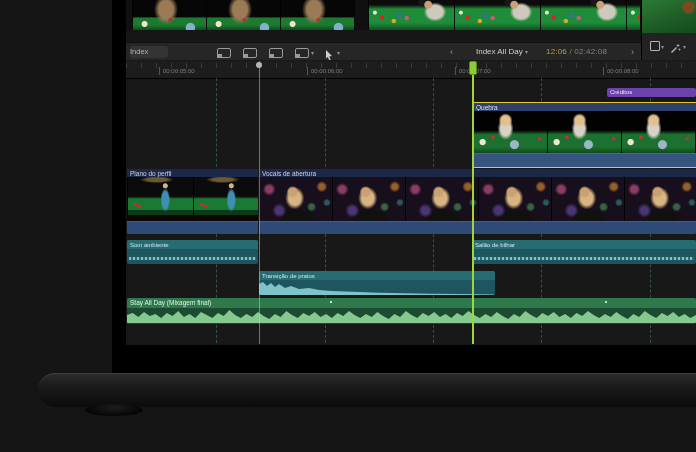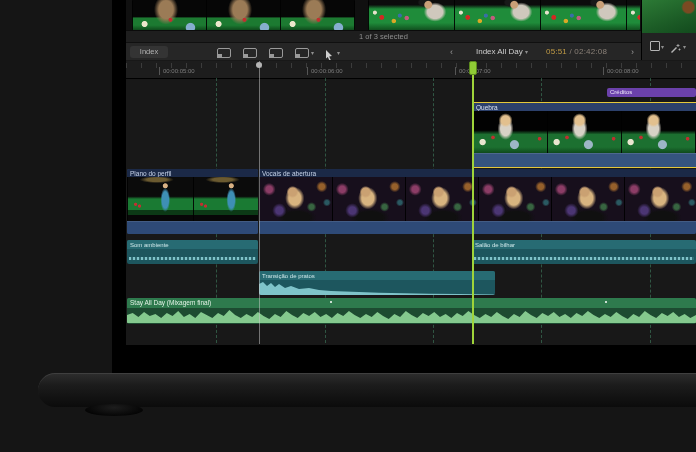--- a/index.html
+++ b/index.html
@@ -42,21 +42,21 @@
       radial-gradient(ellipse 14px 12px at 78% 40%,#cfc8bd 0 55%,rgba(207,200,189,0) 80%),
       linear-gradient(180deg,#0c0c0c 0 16%,#1f8c3a 30% 76%,#11501f 100%);
     background-size:86px 100%;background-repeat:repeat-x;}
 
   .status-bar{position:absolute;left:0;top:30px;width:515px;height:12px;background:#1e1e1e;
       border-top:1px solid #0b0b0b;color:#8f8f8f;font-size:7.5px;line-height:12px;text-align:center;}
 
   .tl-toolbar{position:absolute;left:0;top:42px;width:515px;height:18px;background:#262626;
       border-top:1px solid #101010;}
   .index-btn{position:absolute;left:4px;top:3px;width:38px;height:12px;background:#343434;border-radius:3px;
-      color:#b3b3b3;font-size:7.5px;line-height:12px;text-align:center;}
+      color:#b3b3b3;font-size:7.5px;line-height:12px;}
   .edit-icon{position:absolute;top:5px;width:12px;height:8px;border:1px solid #9a9a9a;border-radius:2px;}
   .edit-icon::after{content:'';position:absolute;left:-1px;bottom:-1px;width:5px;height:4px;background:#9a9a9a;}
   .chev{position:absolute;color:#8f8f8f;font-size:6px;top:6px;}
   .ptr{position:absolute;top:4px;}
   .nav-arrow{position:absolute;top:3px;color:#9a9a9a;font-size:9px;line-height:12px;}
   .proj{position:absolute;left:350px;top:3px;color:#cfcfcf;font-size:8px;line-height:12px;}
   .tc{position:absolute;left:420px;top:3px;font-size:8px;line-height:12px;letter-spacing:.2px;}
   .tc .cur{color:#bf9a45;} .tc .sep,.tc .tot{color:#8a8078;}
 
   
@@ -149,23 +149,20 @@
 
 <div class="stage">
   <div class="screen"></div>
 
   <div class="content">
 
     <div class="browser">
       <div class="strip strip1"></div>
       <div class="strip strip2"></div>
     </div>
-    <div class="status-bar">
-      <span>1 of 3 selected</span>
-    </div>
 
     <div class="tl-toolbar">
       <div class="index-btn">Index</div>
       <div class="edit-icon" style="left:91px"></div>
       <div class="edit-icon" style="left:117px"></div>
       <div class="edit-icon" style="left:143px"></div>
       <div class="edit-icon" style="left:169px"></div>
       <span class="chev" style="left:185px">▾</span>
       <span class="ptr" style="left:199px">
         <svg width="8" height="11" viewBox="0 0 8 11">
@@ -173,21 +170,21 @@
           </svg>
       </span>
       <span class="chev" style="left:211px">▾</span>
 
       <span class="nav-arrow" style="left:324px">‹</span>
       <span class="proj">
         <span>Index All Day</span>
         <span style="font-size:6px;color:#8f8f8f">▾</span>
       </span>
       <span class="tc">
-        <span class="cur">05:51</span>
+        <span class="cur">12:06</span>
         <span class="sep">/</span>
         <span class="tot">02:42:08</span>
       </span>
       <span class="nav-arrow" style="left:505px">›</span>
     </div>
 
     <div class="pane-divider"></div>
     <div class="viewer-img"></div>
     <div class="viewer-bar">
       <span class="crop-ic"></span>

